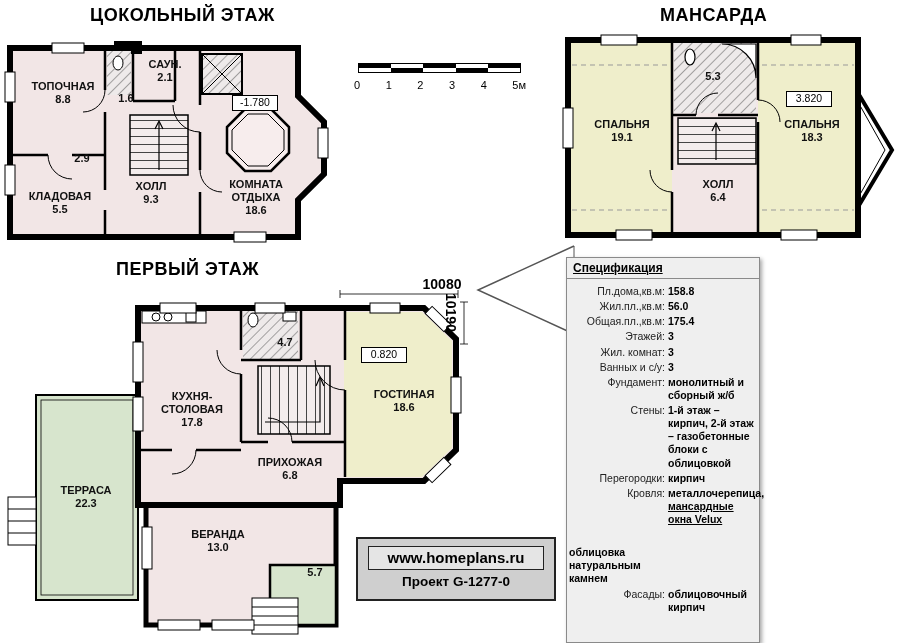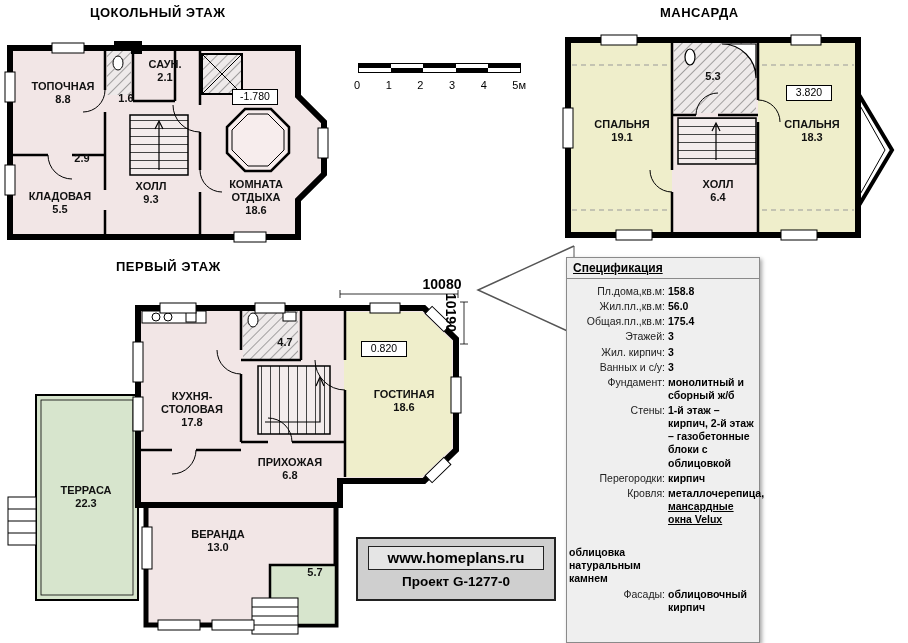--- a/index.html
+++ b/index.html
@@ -1,23 +1,23 @@
 <!DOCTYPE html>
 <html><head>
 <meta charset="utf-8">
 <style>
   html,body{margin:0;padding:0;background:#fff;}
   .canvas{position:relative;width:908px;height:643px;background:#fff;overflow:hidden;
           font-family:"Liberation Sans",sans-serif;color:#000;}
   .abs{position:absolute;}
-  .plan-title{font-weight:bold;font-size:13px;letter-spacing:.5px;white-space:nowrap;}
+  .plan-title{font-weight:bold;font-size:18px;letter-spacing:.5px;white-space:nowrap;}
   .room{text-align:center;font-weight:bold;font-size:11px;line-height:1.18;color:#111;}
   .room span{display:block;}
   .elev{background:#fff;border:1px solid #000;font-size:10.5px;text-align:center;
-        line-height:13px;height:14px;font-weight:normal;}
+        line-height:13px;height:14px;font-weight:normal;margin-top:6px;}
   .dim{font-size:14px;white-space:nowrap;font-weight:bold;}
   .dim-v{writing-mode:vertical-rl;}
   
   .scalebar{width:163px;height:10px;border:1px solid #000;box-sizing:border-box;}
   .sb-row{height:4px;background:repeating-linear-gradient(90deg,#000 0 32.2px,#fff 32.2px 64.4px);}
   .sb-row2{height:4px;background:repeating-linear-gradient(90deg,#fff 0 32.2px,#000 32.2px 64.4px);}
   .scale-labels{display:flex;justify-content:space-between;width:172px;font-size:11px;}
   
   .spec{width:194px;height:386px;background:#efefef;border:1px solid #8a8a8a;
         box-sizing:border-box;box-shadow:2px 2px 4px rgba(0,0,0,.35);font-size:10.5px;}
@@ -313,21 +313,21 @@
       </div>
       <div class="srow">
         <div class="slabel">Общая.пл.,кв.м:</div>
         <div class="svalue">175.4</div>
       </div>
       <div class="srow">
         <div class="slabel">Этажей:</div>
         <div class="svalue">3</div>
       </div>
       <div class="srow">
-        <div class="slabel">Жил. кирпич:</div>
+        <div class="slabel">Жил. комнат:</div>
         <div class="svalue">3</div>
       </div>
       <div class="srow">
         <div class="slabel">Ванных и с/у:</div>
         <div class="svalue">3</div>
       </div>
       <div class="srow">
         <div class="slabel">Фундамент:</div>
         <div class="svalue">монолитный и сборный ж/б</div>
       </div>

